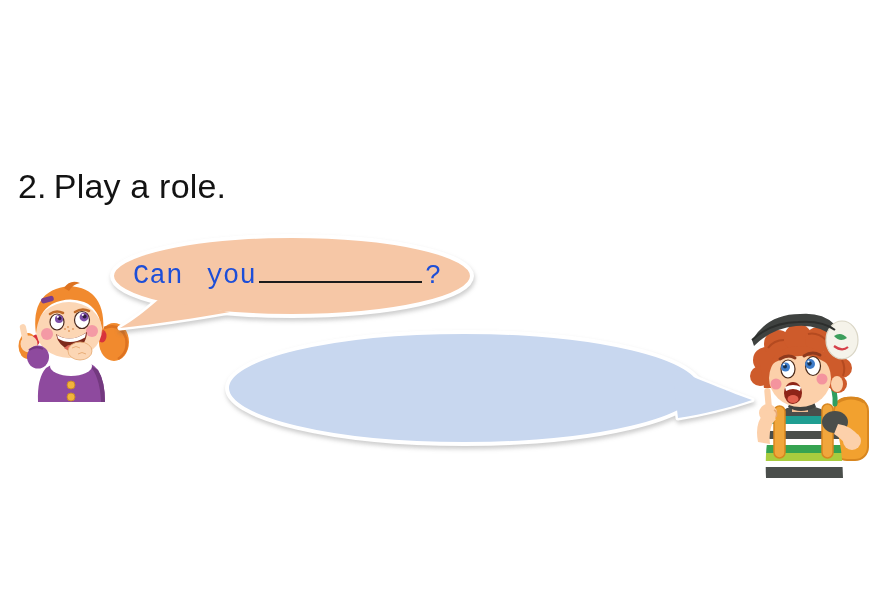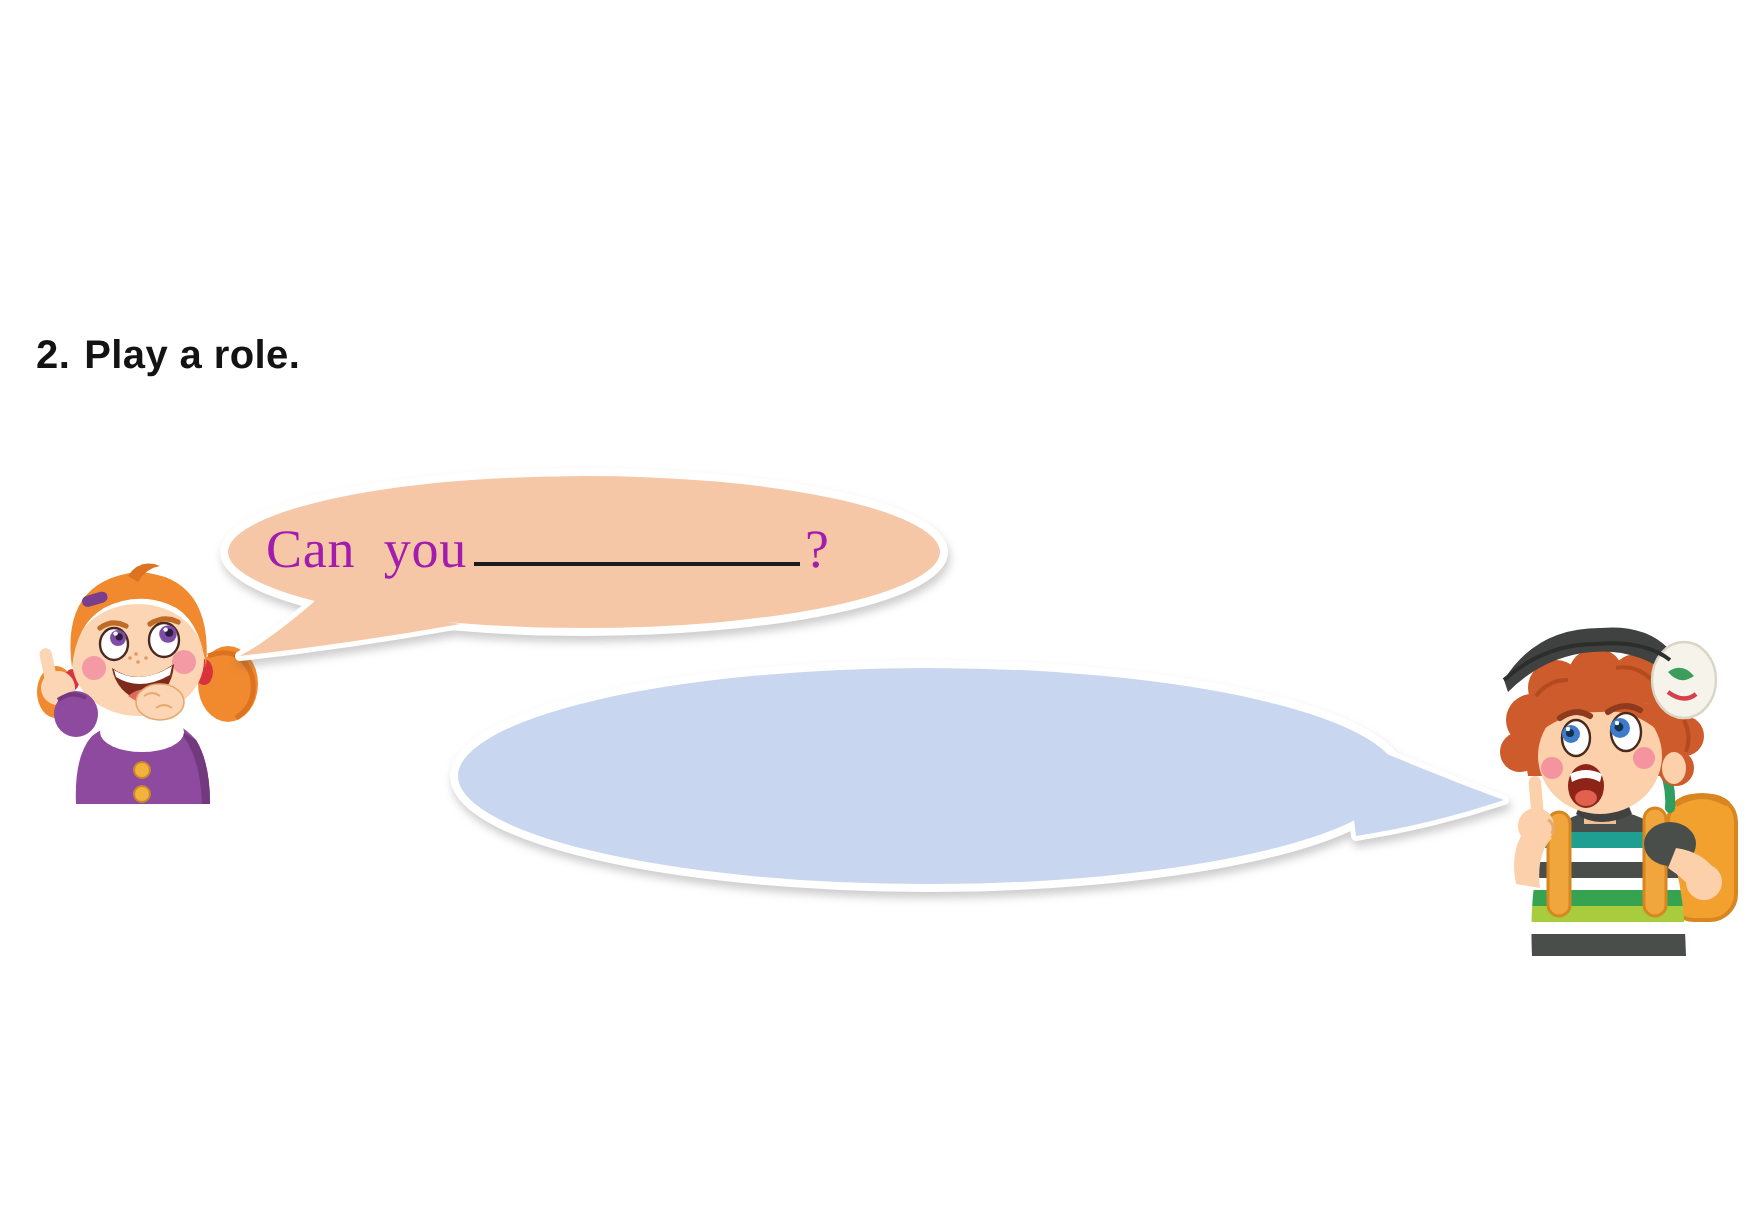--- a/index.html
+++ b/index.html
@@ -5,34 +5,34 @@
   html,body{margin:0;padding:0;background:#fff;}
   .page{
     position:relative;
     width:873px;height:612px;
     background:#ffffff;
     overflow:hidden;
     font-family:"Liberation Sans",sans-serif;
   }
   .heading{
     position:absolute;left:18px;top:167px;
-    font-size:20px;font-weight:bold;color:#131313;
+    font-size:34px;font-weight:normal;color:#131313;
     letter-spacing:.2px;
   }
   .heading .num{margin-right:7px;}
   .char{position:absolute;}
   .char-girl{left:8px;top:274px;width:126px;height:130px;}
   .char-boy{left:738px;top:302px;width:135px;height:178px;}
   .bubble{position:absolute;filter:drop-shadow(1px 3px 2px rgba(90,90,90,.30));}
   .bubble-q{left:100px;top:228px;width:392px;height:112px;}
   .bubble-a{left:222px;top:326px;width:544px;height:130px;}
   .bubble-text{
     position:absolute;
-    font-family:Liberation Serif, serif;
-    font-size:27px;color:#a21caf;
+    font-family:Liberation Mono, monospace;
+    font-size:27px;color:#1d4ed8;
     letter-spacing:.4px;word-spacing:7px;
     white-space:nowrap;
   }
   .q-text{left:133px;top:257px;}
   .a-text{left:280px;top:352px;line-height:40px;}
   .blank{
     display:inline-block;
     border-bottom:2.5px solid #1b1b1b;
     height:.9em;
     margin:0 3px;

